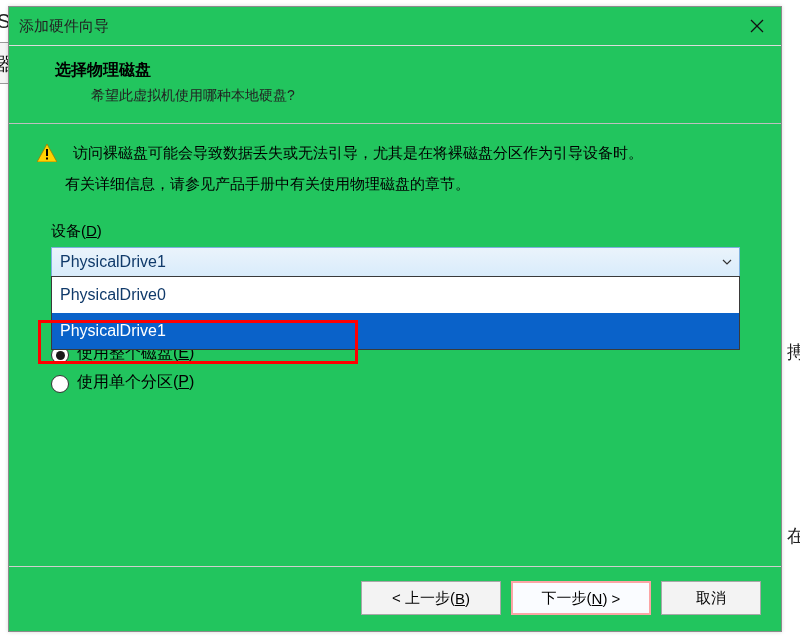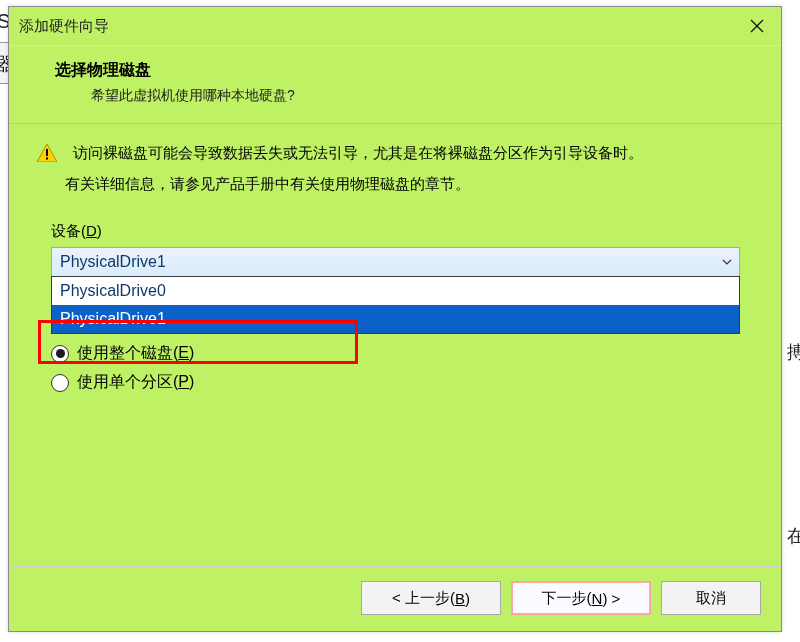--- a/index.html
+++ b/index.html
@@ -50,21 +50,21 @@
     color: #222;
   }
 
   
   .dialog {
     position: absolute;
     left: 8px;
     top: 6px;
     width: 774px;
     height: 626px;
-    background: #bef264;
+    background: #22c55e;
     border: 1px solid #8b8b8b;
     box-shadow: 0 0 4px rgba(0,0,0,0.15);
     box-sizing: border-box;
   }
   .titlebar {
     height: 38px;
     display: flex;
     align-items: center;
     justify-content: space-between;
     padding: 0 0 0 10px;
@@ -179,21 +179,21 @@
     position: absolute;
     left: 0;
     right: 0;
     top: 29px;
     border: 1px solid #3a3a3a;
     background: #fff;
     z-index: 5;
     box-sizing: border-box;
   }
   .combo-dropdown .opt {
-    height: 28px;
+    height: 36px;
     display: flex;
     align-items: center;
     padding-left: 8px;
     font-size: 16px;
     color: #103a6a;
     cursor: pointer;
   }
   .combo-dropdown .opt.selected {
     background: #0a62c9;
     color: #fff;
@@ -211,21 +211,21 @@
     z-index: 10;
     box-sizing: border-box;
   }
 
   .usage-group {
     margin-top: 66px;
     padding-left: 14px;
   }
   .radio-row {
     display: flex;
-    align-items: center;
+    align-items: flex-end;
     gap: 8px;
     font-size: 16px;
     margin-bottom: 8px;
   }
   .radio {
     width: 18px;
     height: 18px;
     border: 1.5px solid #333;
     border-radius: 50%;
     display: inline-flex;

